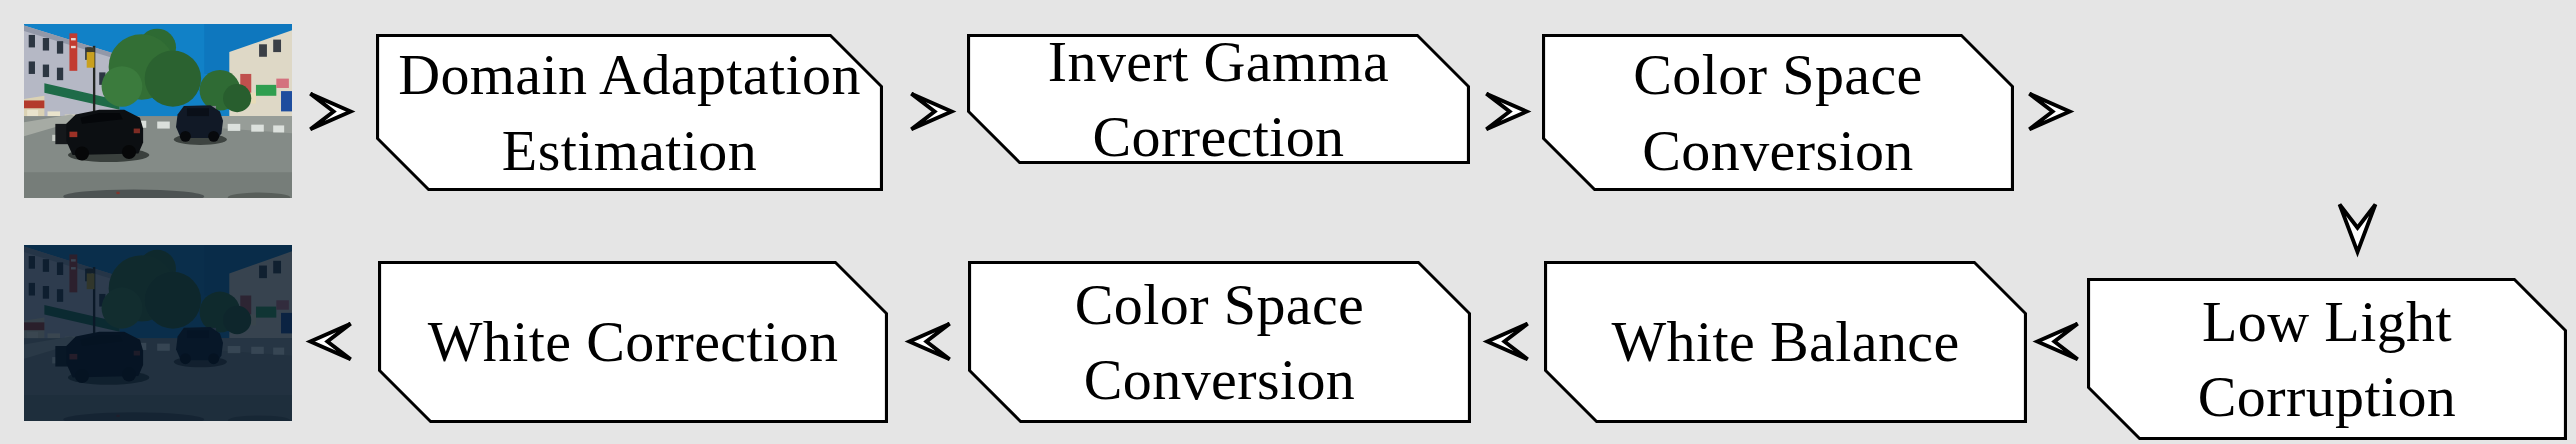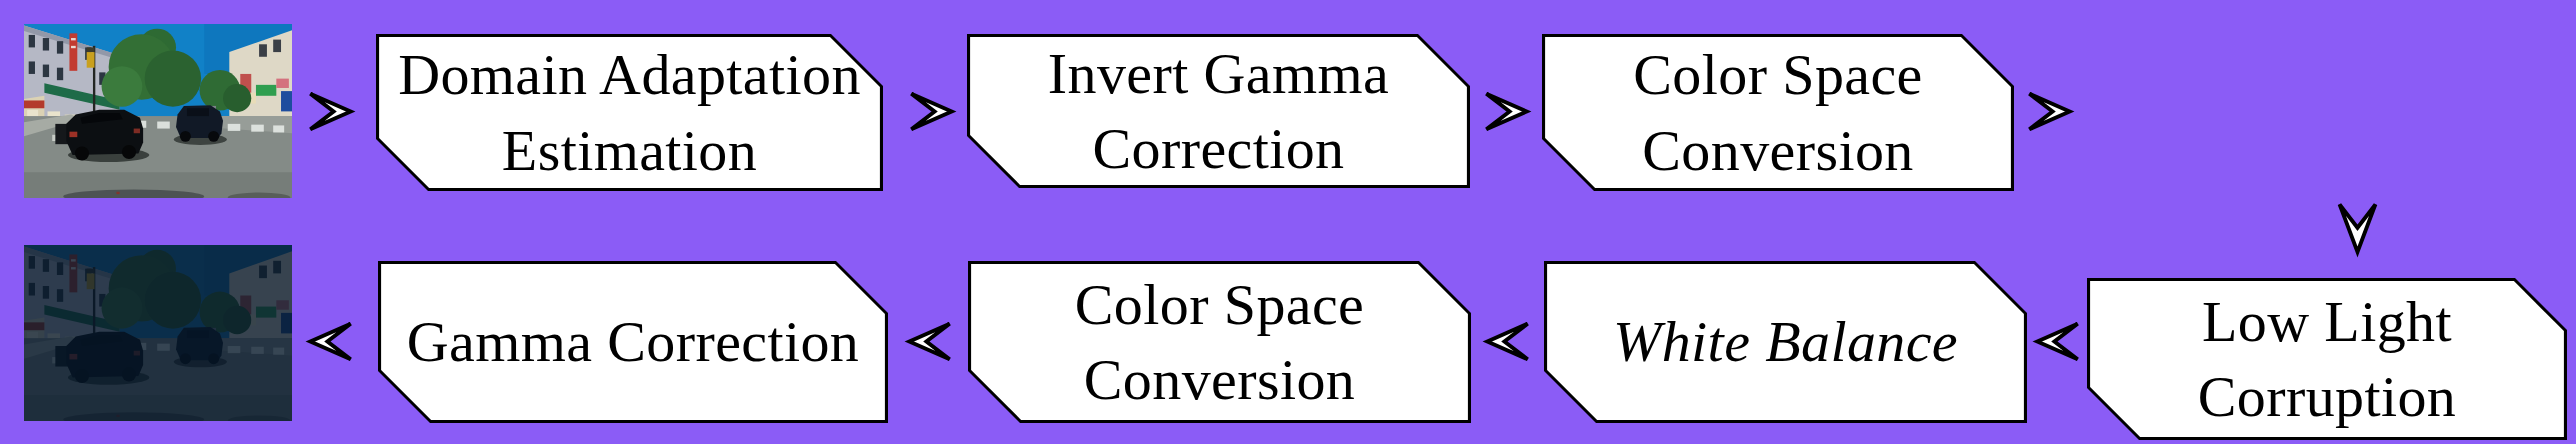--- a/index.html
+++ b/index.html
@@ -1,17 +1,17 @@
 <!DOCTYPE html>
 <html style="font-size:12.5px"><head>
 <meta charset="utf-8">
 <style>
   html,body { margin:0; padding:0; background:#ffffff; }
   .canvas {
-    position:relative; width:2576px; height:444px; background:#8b5cf6;
+    position:relative; width:2576px; height:444px; background:#e5e5e5;
     font-family:"Liberation Serif","DejaVu Serif",serif; color:#000;
     overflow:hidden;
   }
 
   
   .box { position:absolute; display:flex; align-items:center; justify-content:center; text-align:center; }
   .box .shape {
     position:absolute; inset:0; background:#000;
     clip-path: polygon(0 0, calc(100% - 52px) 0, 100% 52px, 100% 100%, 52px 100%, 0 calc(100% - 52px));
   }
@@ -147,21 +147,21 @@
   <div class="box" style="left:376px; top:34px; width:507px; height:157px;">
     <div class="shape"></div>
     <div class="box-label">Domain Adaptation
 Estimation</div>
   </div>
 
   <svg class="chev" style="left:909px; top:91px;" width="45" height="41" viewBox="0 0 58 52" data-dir="right">
     <polygon points="3,3 55,26 3,49 33,26"></polygon>
   </svg>
 
-  <div class="box" style="left:967px; top:34px; width:503px; height:154px;">
+  <div class="box" style="left:967px; top:34px; width:503px; height:130px;">
     <div class="shape"></div>
     <div class="box-label">Invert Gamma
 Correction</div>
   </div>
 
   <svg class="chev" style="left:1484px; top:91px;" width="45" height="41" viewBox="0 0 58 52" data-dir="right">
     <polygon points="3,3 55,26 3,49 33,26"></polygon>
   </svg>
 
   <div class="box" style="left:1542px; top:34px; width:472px; height:157px;">
@@ -185,38 +185,38 @@
       </svg>
     <div class="tint"></div>
   </div>
 
   <svg class="chev" style="left:308px; top:321px;" width="45" height="41" viewBox="0 0 58 52" data-dir="left">
     <polygon points="3,3 55,26 3,49 33,26"></polygon>
   </svg>
 
   <div class="box" style="left:378px; top:261px; width:510px; height:162px;">
     <div class="shape"></div>
-    <div class="box-label">Gamma Correction</div>
+    <div class="box-label">White Correction</div>
   </div>
 
   <svg class="chev" style="left:907px; top:321px;" width="45" height="41" viewBox="0 0 58 52" data-dir="left">
     <polygon points="3,3 55,26 3,49 33,26"></polygon>
   </svg>
 
   <div class="box" style="left:968px; top:261px; width:503px; height:162px;">
     <div class="shape"></div>
     <div class="box-label">Color Space
 Conversion</div>
   </div>
 
   <svg class="chev" style="left:1485px; top:321px;" width="45" height="41" viewBox="0 0 58 52" data-dir="left">
     <polygon points="3,3 55,26 3,49 33,26"></polygon>
   </svg>
 
-  <div class="box" style="left:1544px; top:261px; width:483px; height:162px;font-style:italic;">
+  <div class="box" style="left:1544px; top:261px; width:483px; height:162px;">
     <div class="shape"></div>
     <div class="box-label">White Balance</div>
   </div>
 
   <svg class="chev" style="left:2035px; top:321px;" width="45" height="41" viewBox="0 0 58 52" data-dir="left">
     <polygon points="3,3 55,26 3,49 33,26"></polygon>
   </svg>
 
   <div class="box" style="left:2087px; top:261px; width:480px; height:162px;margin-top:17px;">
     <div class="shape"></div>

